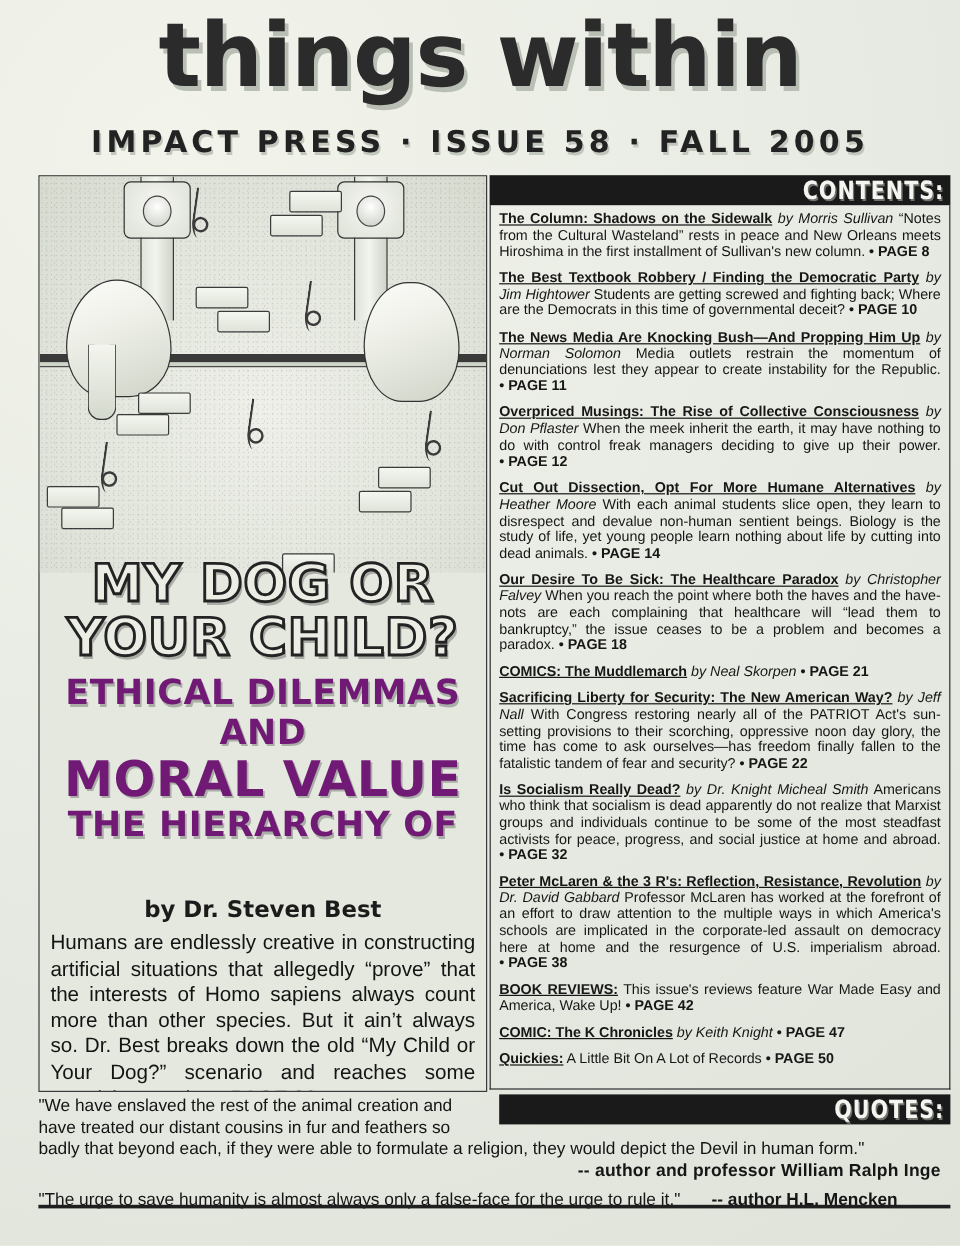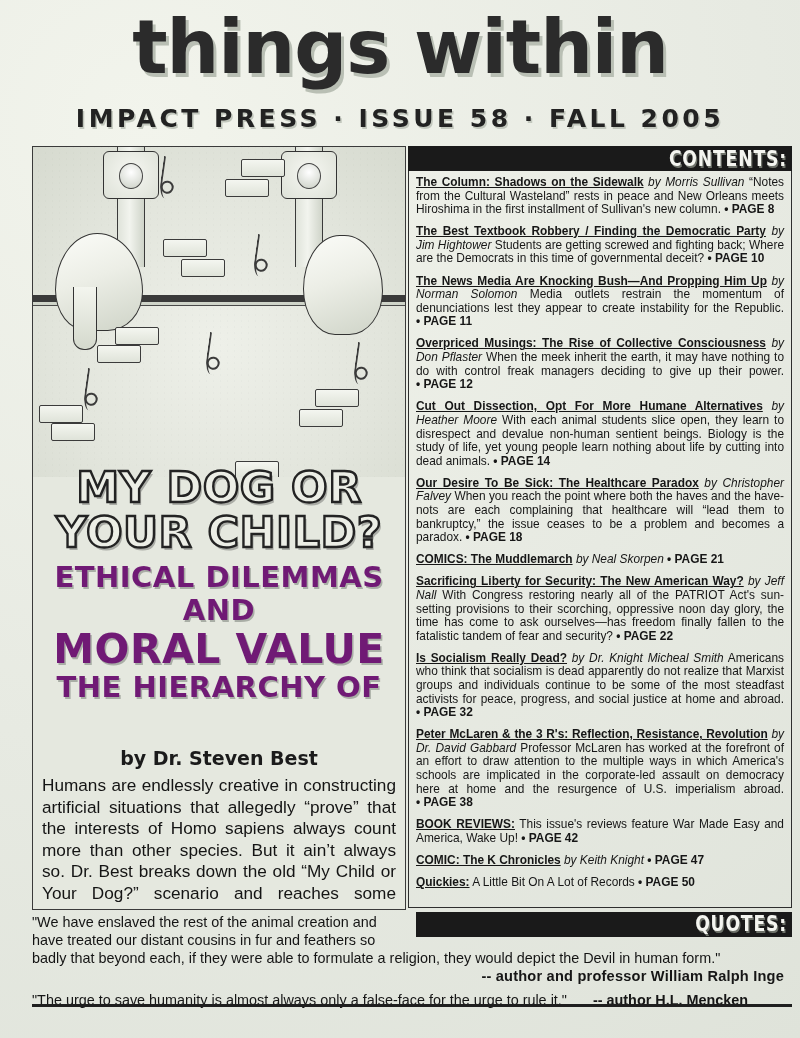--- a/index.html
+++ b/index.html
@@ -188,21 +188,21 @@
   .entry{margin-bottom:8.5px;}
   .entry .t{font-weight:bold;text-decoration:underline;}
   .entry .by{font-style:italic;}
   .entry .pg{font-weight:bold;white-space:nowrap;}
   
   .quotes{
     position:absolute;left:32px;right:8px;top:912px;height:104px;
   }
   .q-band{
     position:absolute;right:0;top:0;width:376px;height:25px;background:#1a1a1a;
-    display:flex;justify-content:flex-end;padding-right:5px;
+    display:flex;align-items:center;justify-content:flex-end;padding-right:5px;
     box-sizing:border-box;
   }
   .q1{
     position:absolute;left:0;top:2px;width:365px;
     font-size:14.4px;line-height:17.6px;color:#141414;
   }
   .q1b{
     position:absolute;left:0;right:8px;top:38px;
     font-size:14.4px;line-height:17.6px;color:#141414;
   }

